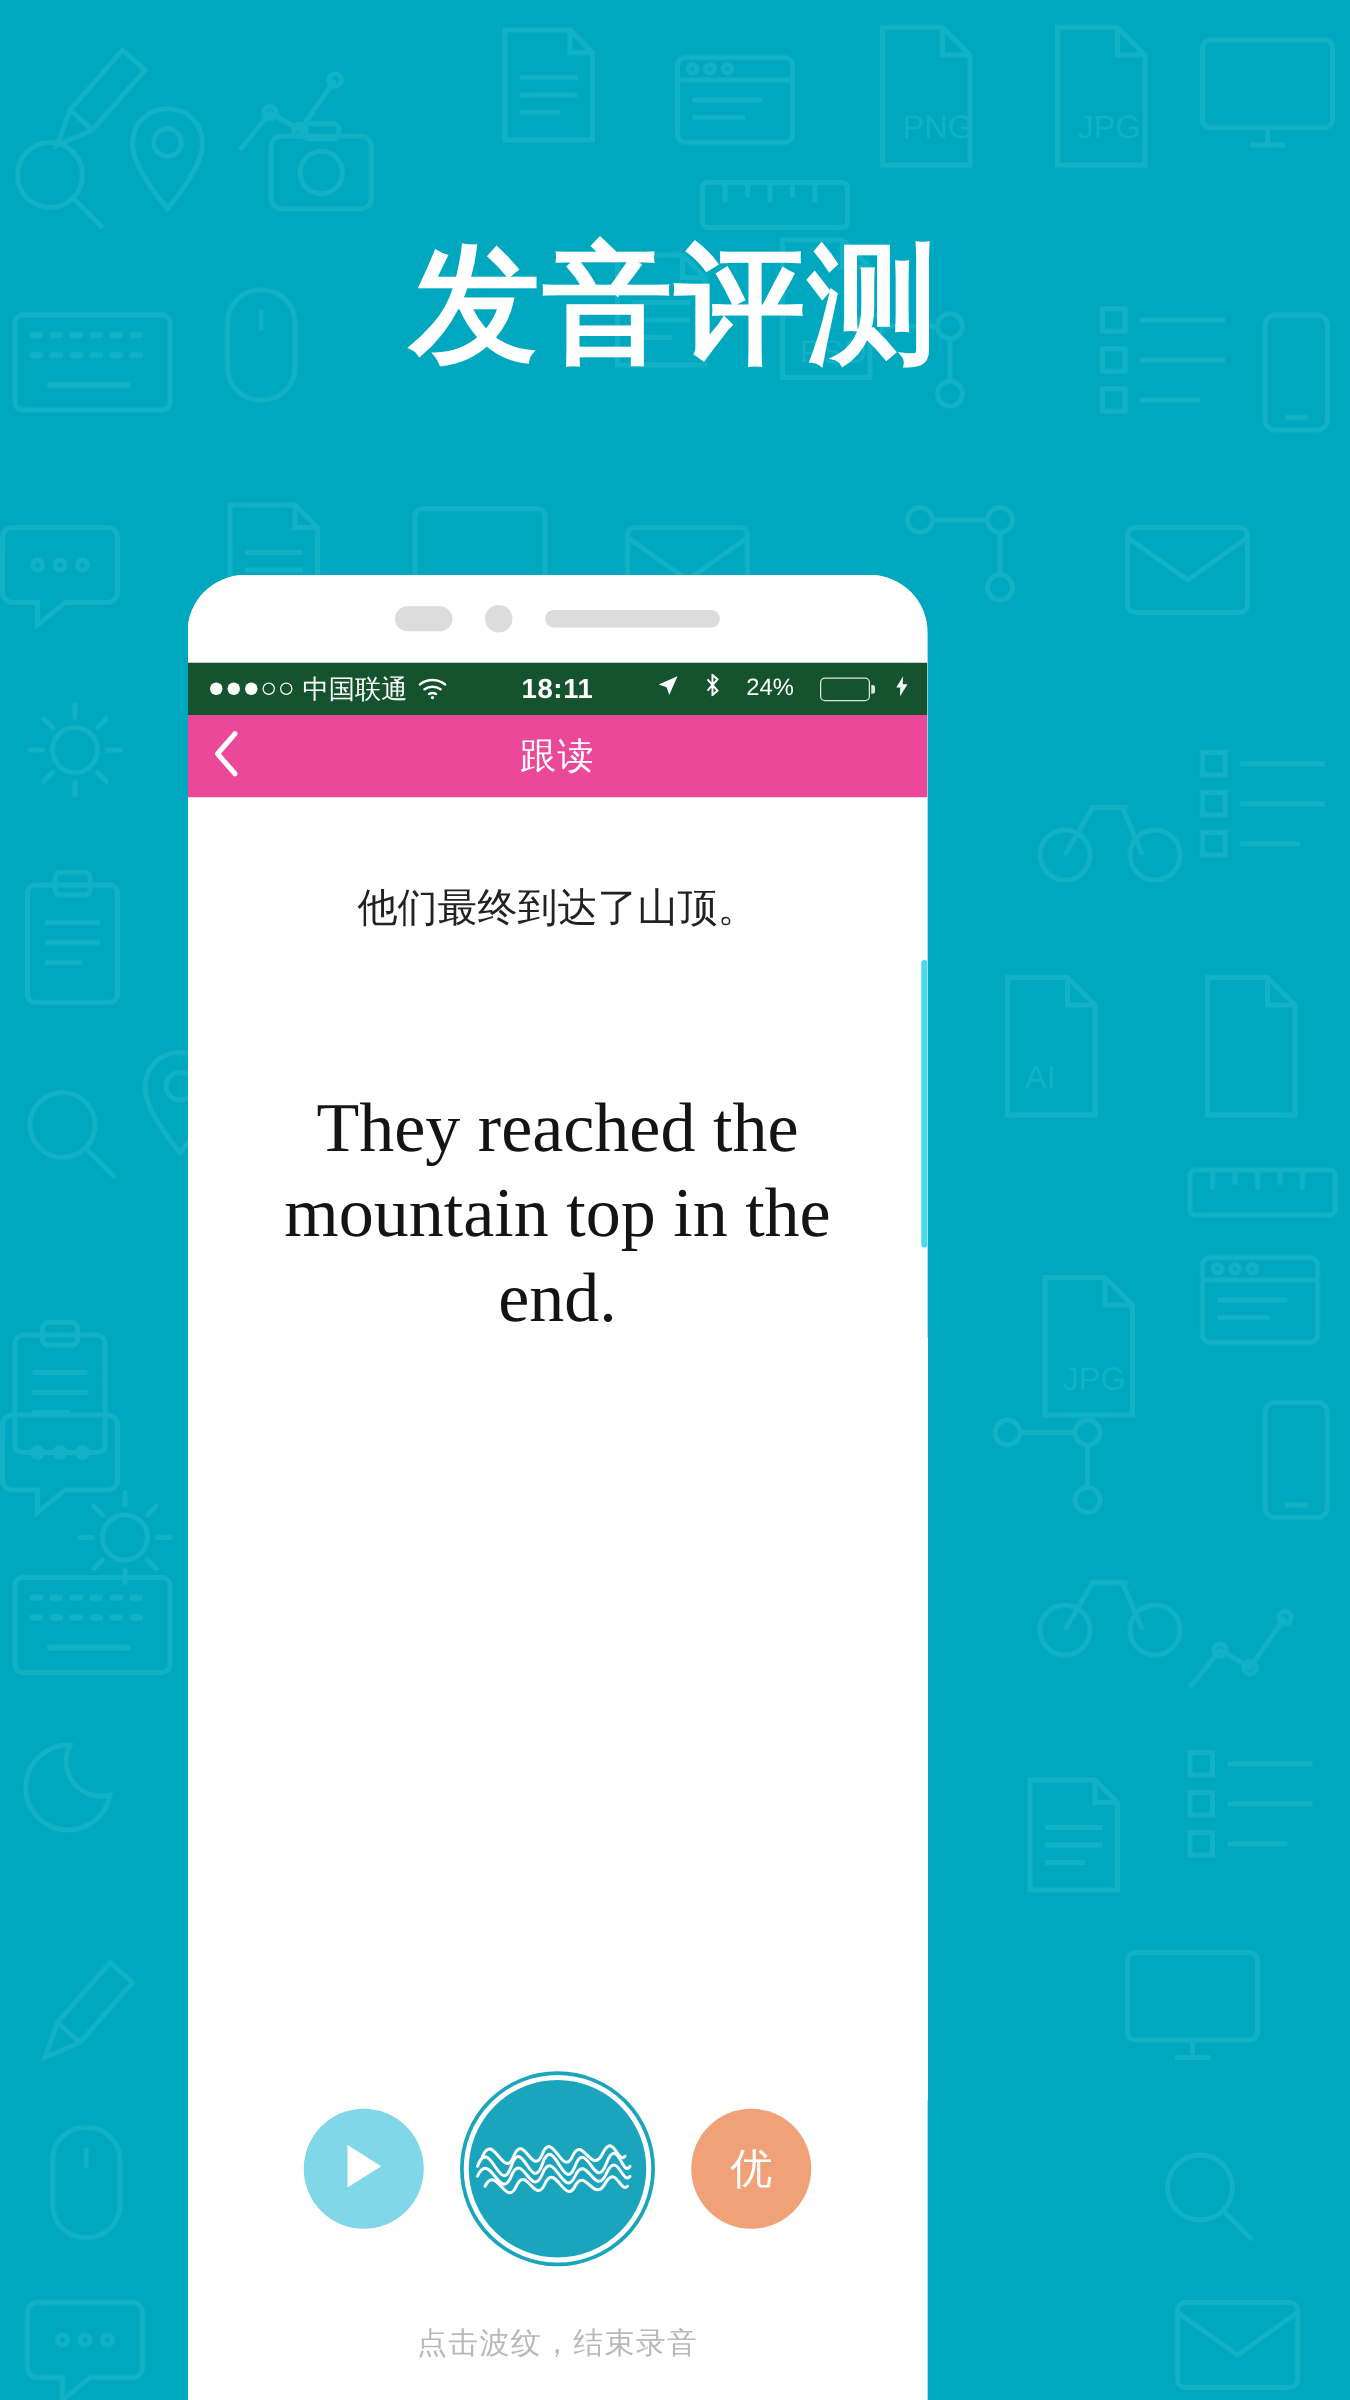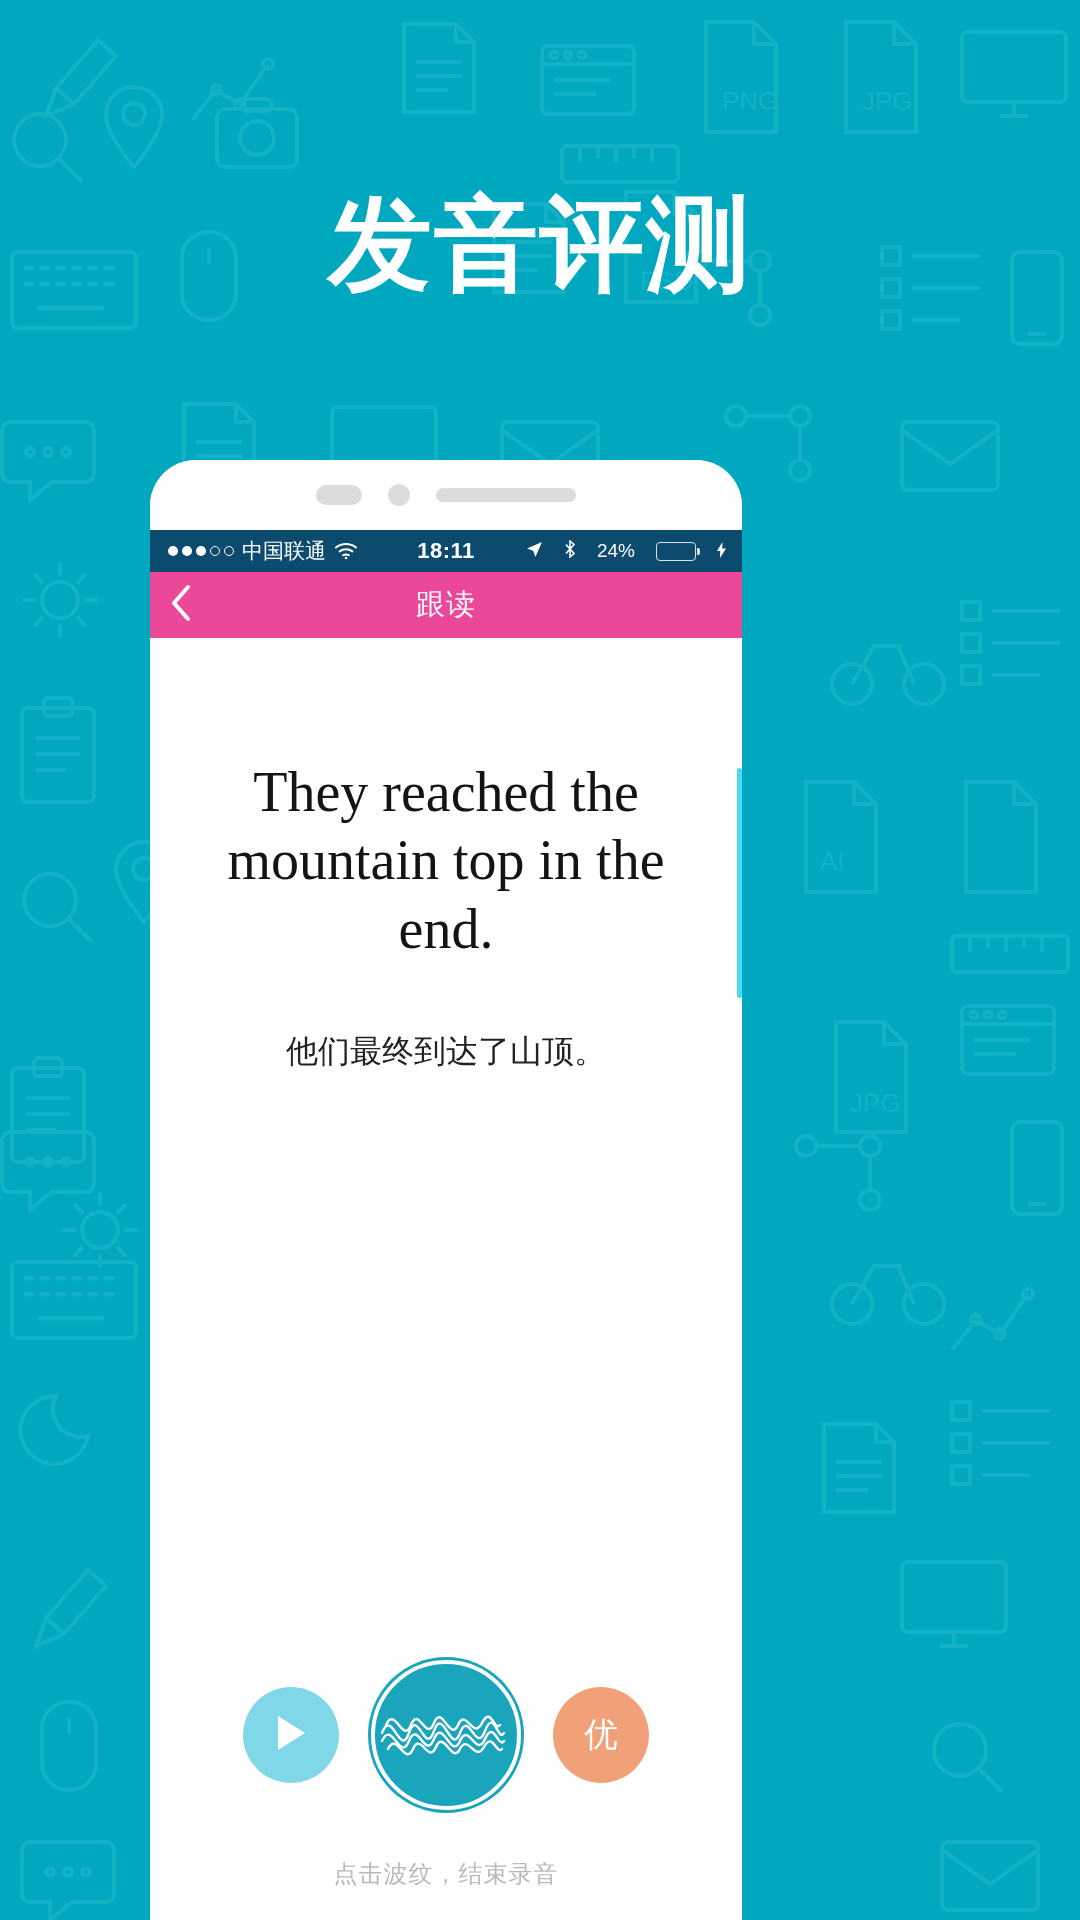--- a/index.html
+++ b/index.html
@@ -101,21 +101,21 @@
     position: relative;
     width: 592px;
     height: 1400px;
     background: #ffffff;
     overflow: hidden;
   }
 
   
   #status-bar {
     height: 42px;
-    background: #0c4a6e;
+    background: #14532d;
     display: flex;
     align-items: center;
     padding: 0 16px 0 18px;
     color: #ffffff;
     font-size: 20px;
     position: relative;
     box-sizing: border-box;
   }
   .sb-left {
     display: flex;
@@ -590,22 +590,22 @@
             <polyline points="18,3 4,19 18,35"></polyline>
           </svg>
         </span>
       </div>
       <div id="nav-title">跟读</div>
     </div>
 
     <div id="content">
       <div id="scroll-indicator"></div>
 
+      <p id="sentence-cn">他们最终到达了山顶。</p>
       <p id="sentence-en">They reached the mountain top in the end.</p>
-      <p id="sentence-cn">他们最终到达了山顶。</p>
 
       <div id="controls">
 
         <div id="play-button">
           <span>
             <svg width="34" height="38" viewBox="0 0 34 38">
                 <path d="M4 2l27 17L4 36z" fill="#ffffff"></path>
               </svg>
           </span>
         </div>

